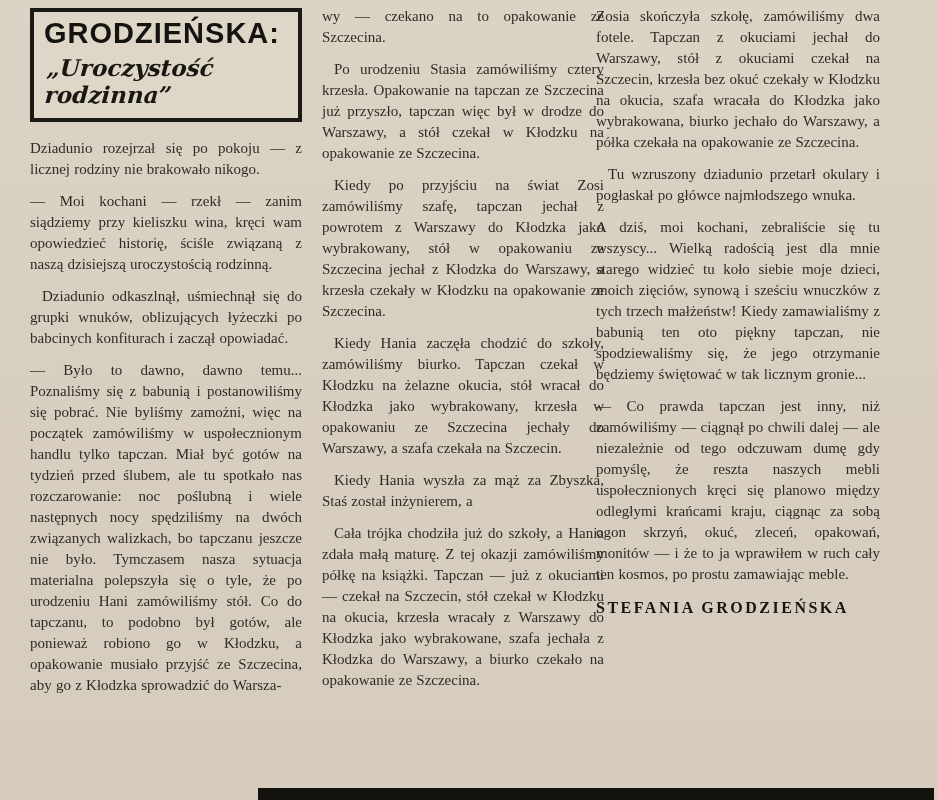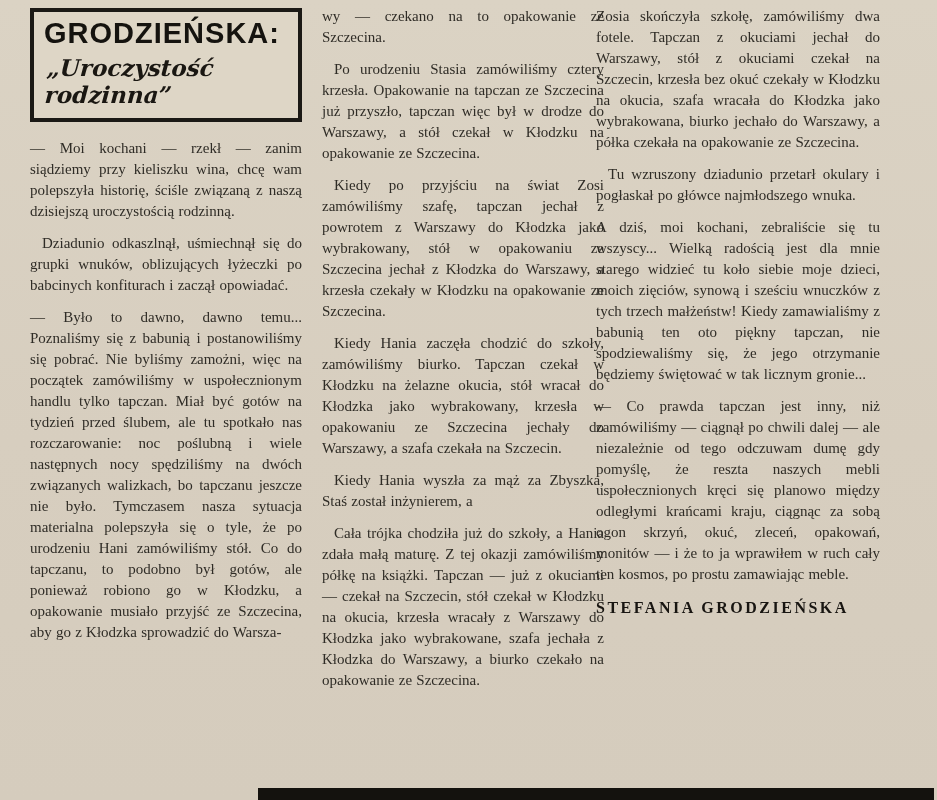--- a/index.html
+++ b/index.html
@@ -85,21 +85,22 @@
 </head>
 <body>
 
 <div class="page">
 
   <div class="col col1">
     <div class="headline-box">
       <div class="headline-author">GRODZIEŃSKA:</div>
       <div class="headline-title">„Uroczystość rodzinna”</div>
     </div>
-    <p class="para no-indent">— Moi kochani — rzekł — zanim siądziemy przy kieliszku wina, chcę wam polepszyła historię, ściśle związaną z naszą dzisiejszą uroczystością rodzinną.</p>
+    <p class="para no-indent">Dziadunio rozejrzał się po pokoju — z licznej rodziny nie brakowało nikogo.</p>
+    <p class="para no-indent">— Moi kochani — rzekł — zanim siądziemy przy kieliszku wina, kręci wam opowiedzieć historię, ściśle związaną z naszą dzisiejszą uroczystością rodzinną.</p>
     <p class="para">Dziadunio odkaszlnął, uśmiechnął się do grupki wnuków, oblizujących łyżeczki po babcinych konfiturach i zaczął opowiadać.</p>
     <p class="para no-indent">— Było to dawno, dawno temu... Poznaliśmy się z babunią i postanowiliśmy się pobrać. Nie byliśmy zamożni, więc na początek zamówiliśmy w uspołecznionym handlu tylko tapczan. Miał być gotów na tydzień przed ślubem, ale tu spotkało nas rozczarowanie: noc poślubną i wiele następnych nocy spędziliśmy na dwóch związanych walizkach, bo tapczanu jeszcze nie było. Tymczasem nasza sytuacja materialna polepszyła się o tyle, że po urodzeniu Hani zamówiliśmy stół. Co do tapczanu, to podobno był gotów, ale ponieważ robiono go w Kłodzku, a opakowanie musiało przyjść ze Szczecina, aby go z Kłodzka sprowadzić do Warsza-</p>
   </div>
 
   <div class="col col2">
     <p class="para no-indent">wy — czekano na to opakowanie ze Szczecina.</p>
     <p class="para">Po urodzeniu Stasia zamówiliśmy cztery krzesła. Opakowanie na tapczan ze Szczecina już przyszło, tapczan więc był w drodze do Warszawy, a stół czekał w Kłodzku na opakowanie ze Szczecina.</p>
     <p class="para">Kiedy po przyjściu na świat Zosi zamówiliśmy szafę, tapczan jechał z powrotem z Warszawy do Kłodzka jako wybrakowany, stół w opakowaniu ze Szczecina jechał z Kłodzka do Warszawy, a krzesła czekały w Kłodzku na opakowanie ze Szczecina.</p>
     <p class="para">Kiedy Hania zaczęła chodzić do szkoły, zamówiliśmy biurko. Tapczan czekał w Kłodzku na żelazne okucia, stół wracał do Kłodzka jako wybrakowany, krzesła w opakowaniu ze Szczecina jechały do Warszawy, a szafa czekała na Szczecin.</p>
     <p class="para">Kiedy Hania wyszła za mąż za Zbyszka, Staś został inżynierem, a</p>

